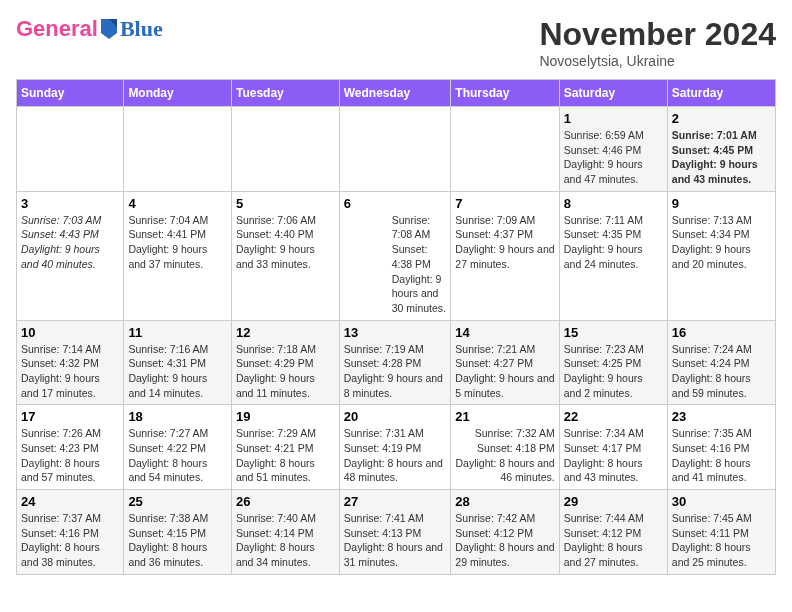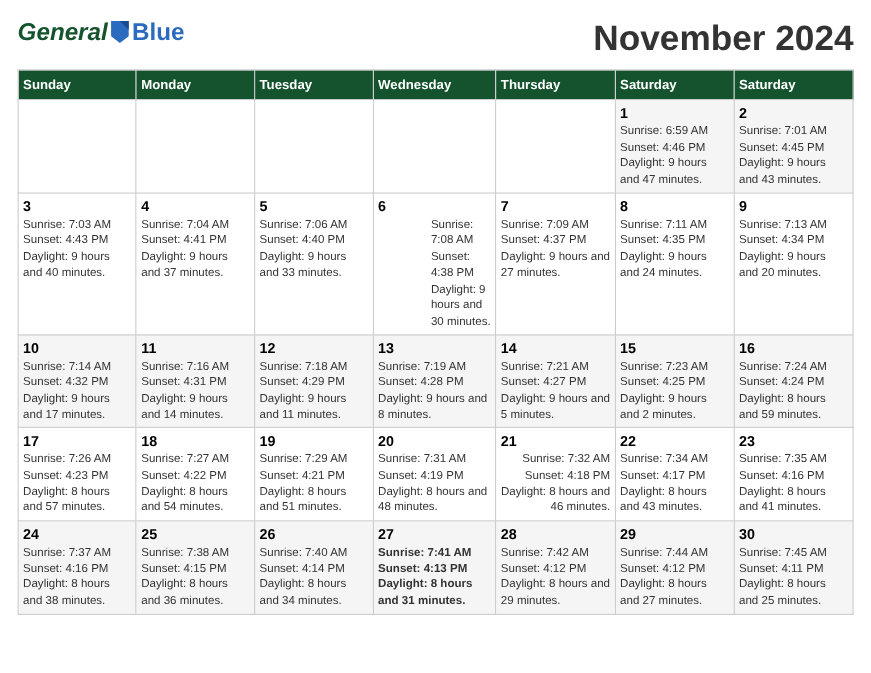--- a/index.html
+++ b/index.html
@@ -21,41 +21,41 @@
       flex-direction: column;
       align-items: flex-start;
     }
     .logo-text {
       font-size: 22px;
       font-weight: bold;
       color: #333;
       display: flex;
       align-items: center;
     }
-    .logo-general { color: #14532d; font-style: italic; }
-    .logo-blue { color: #2a6bbf; }
+    .logo-general { color: #ec4899; }
+    .logo-blue { color: #2a6bbf; font-family: Liberation Serif, serif; }
     .title-block {
       text-align: left;
     }
     .month-title {
       font-size: 32px;
       font-weight: bold;
       color: #333;
     }
     .location {
       font-size: 14px;
       color: #555;
     }
     .calendar {
       width: 100%;
       border-collapse: collapse;
       font-size: 11px;
     }
     .calendar th {
-      background: #14532d;
+      background: #8b5cf6;
       color: #fff;
       padding: 6px 4px;
       text-align: left;
       font-size: 12px;
       border: 1px solid #ccc;
     }
     .calendar td {
       border: 1px solid #ccc;
       vertical-align: top;
       padding: 4px;
@@ -93,20 +93,21 @@
       <span class="logo-general">General</span>
       <svg width="20" height="24" viewBox="0 0 20 24" style="margin: 0 1px;">
         <polygon points="2,2 18,2 18,16 10,22 2,16" fill="#2a6bbf"></polygon>
         <polygon points="10,2 18,2 18,10" fill="#1a4a8f"></polygon>
       </svg>
       <span class="logo-blue">Blue</span>
     </div>
   </div>
   <div class="title-block">
     <div class="month-title">November 2024</div>
+    <div class="location">Novoselytsia, Ukraine</div>
   </div>
 </div>
 
 <table class="calendar">
   <thead>
     <tr>
       <th>Sunday</th>
       <th>Monday</th>
       <th>Tuesday</th>
       <th>Wednesday</th>
@@ -123,29 +124,29 @@
         <td class="empty-cell"></td>
         <td class="empty-cell"></td>
         <td>
           <span class="day-num">1</span>
           <div class="day-info" style="white-space: pre-line;">Sunrise: 6:59 AM
 Sunset: 4:46 PM
 Daylight: 9 hours and 47 minutes.</div>
         </td>
         <td>
           <span class="day-num">2</span>
-          <div class="day-info" style="white-space: pre-line;">Sunrise: 7:01 AM
+          <div class="day-info" style="white-space: pre-line; font-weight: bold;">Sunrise: 7:01 AM
 Sunset: 4:45 PM
 Daylight: 9 hours and 43 minutes.</div>
         </td>
       </tr>
       <tr>
         <td>
           <span class="day-num">3</span>
-          <div class="day-info" style="white-space: pre-line;">Sunrise: 7:03 AM
+          <div class="day-info" style="white-space: pre-line; font-style: italic;">Sunrise: 7:03 AM
 Sunset: 4:43 PM
 Daylight: 9 hours and 40 minutes.</div>
         </td>
         <td>
           <span class="day-num">4</span>
           <div class="day-info" style="white-space: pre-line;">Sunrise: 7:04 AM
 Sunset: 4:41 PM
 Daylight: 9 hours and 37 minutes.</div>
         </td>
         <td>
@@ -281,21 +282,21 @@
 Daylight: 8 hours and 36 minutes.</div>
         </td>
         <td>
           <span class="day-num">26</span>
           <div class="day-info" style="white-space: pre-line;">Sunrise: 7:40 AM
 Sunset: 4:14 PM
 Daylight: 8 hours and 34 minutes.</div>
         </td>
         <td>
           <span class="day-num">27</span>
-          <div class="day-info" style="white-space: pre-line; font-weight: bold;">Sunrise: 7:41 AM
+          <div class="day-info" style="white-space: pre-line;">Sunrise: 7:41 AM
 Sunset: 4:13 PM
 Daylight: 8 hours and 31 minutes.</div>
         </td>
         <td>
           <span class="day-num">28</span>
           <div class="day-info" style="white-space: pre-line;">Sunrise: 7:42 AM
 Sunset: 4:12 PM
 Daylight: 8 hours and 29 minutes.</div>
         </td>
         <td>

